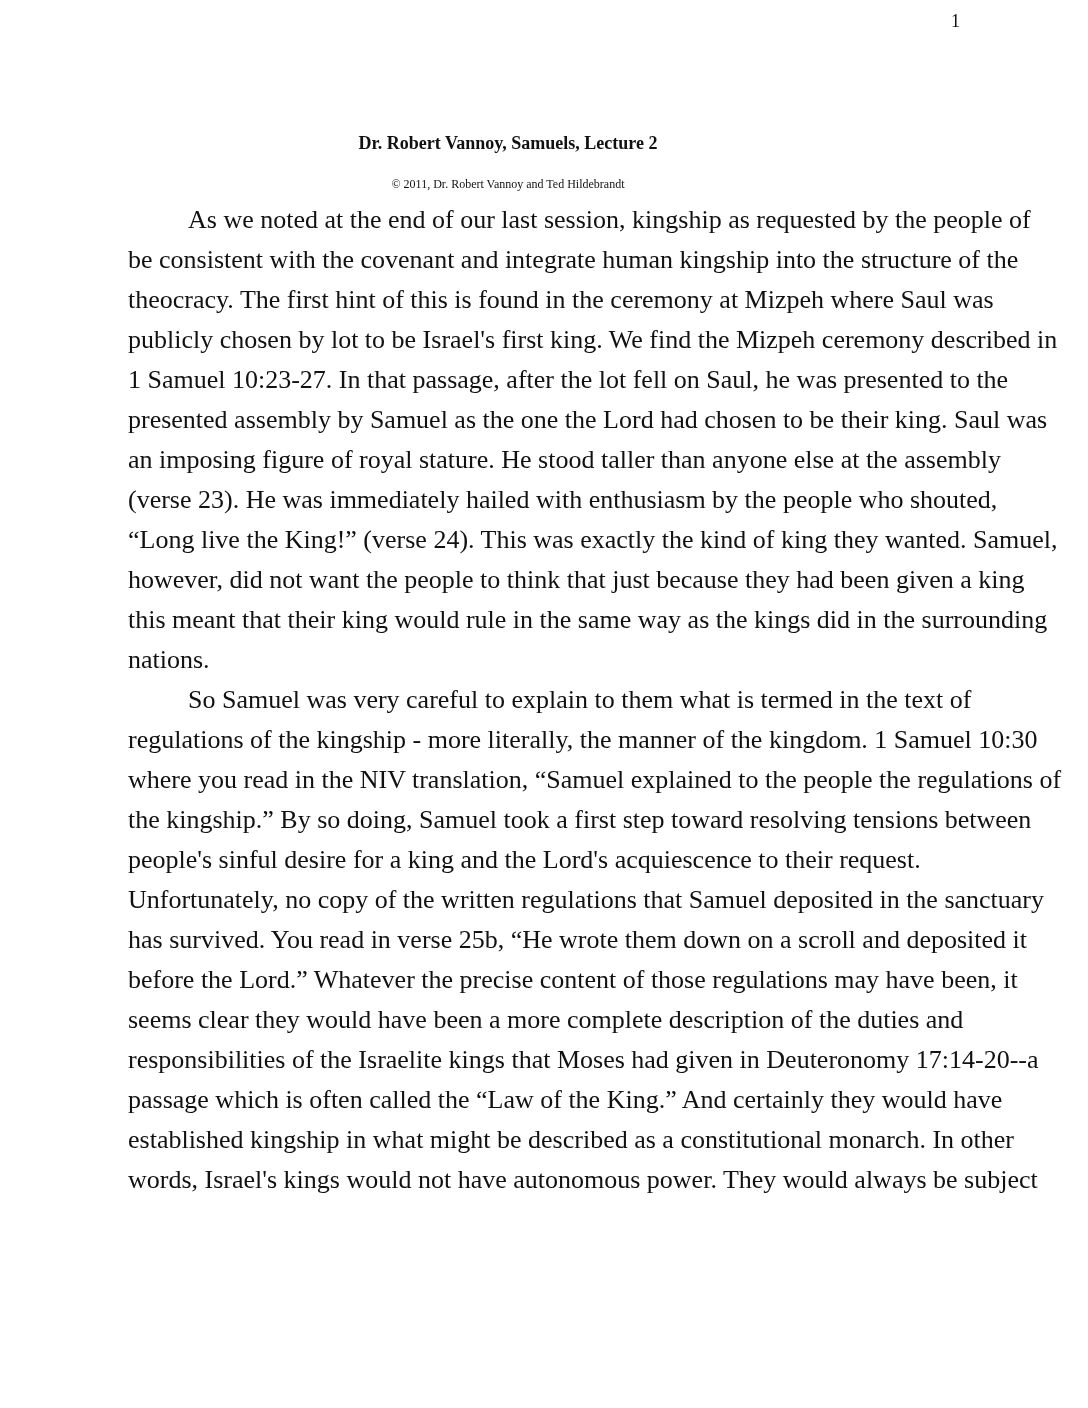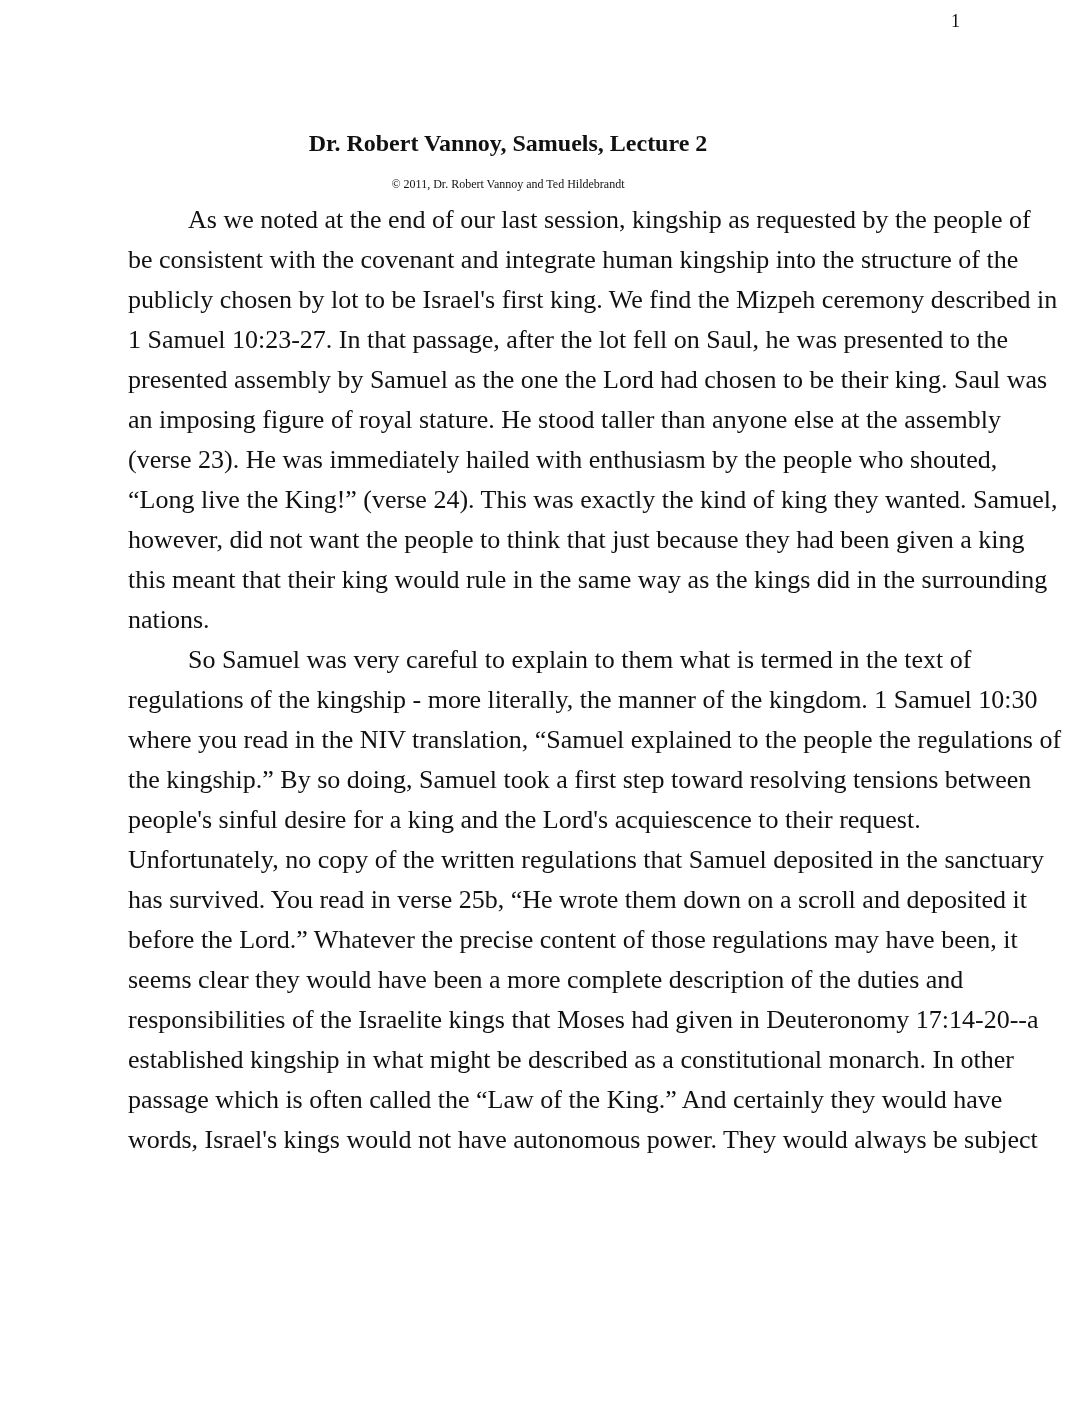--- a/index.html
+++ b/index.html
@@ -22,21 +22,21 @@
       font-size: 18px;
       line-height: 26px;
     }
     .title {
       position: absolute;
       top: 128px;
       left: 0;
       width: 1016px;
       text-align: center;
       font-weight: bold;
-      font-size: 24px;
+      font-size: 18px;
       line-height: 30px;
       padding-left: 0;
     }
     .title span { display: inline-block; margin-left: 0; }
     .copyright {
       position: absolute;
       top: 173px;
       left: 0;
       width: 1016px;
       text-align: center;
@@ -67,20 +67,21 @@
   <div class="title">
     <span>Dr. Robert Vannoy, Samuels, Lecture 2</span>
   </div>
 
   <div class="copyright">© 2011, Dr. Robert Vannoy and Ted Hildebrandt</div>
 
   <div class="body-text">
     <div>
       <span class="line indent">As we noted at the end of our last session, kingship as requested by the people of</span>
       <span class="line">be consistent with the covenant and integrate human kingship into the structure of the</span>
+      <span class="line">theocracy. The first hint of this is found in the ceremony at Mizpeh where Saul was</span>
       <span class="line">publicly chosen by lot to be Israel's first king. We find the Mizpeh ceremony described in</span>
       <span class="line">1 Samuel 10:23-27. In that passage, after the lot fell on Saul, he was presented to the</span>
       <span class="line">presented assembly by Samuel as the one the Lord had chosen to be their king. Saul was</span>
       <span class="line">an imposing figure of royal stature. He stood taller than anyone else at the assembly</span>
       <span class="line">(verse 23). He was immediately hailed with enthusiasm by the people who shouted,</span>
       <span class="line">“Long live the King!” (verse 24). This was exactly the kind of king they wanted. Samuel,</span>
       <span class="line">however, did not want the people to think that just because they had been given a king</span>
       <span class="line">this meant that their king would rule in the same way as the kings did in the surrounding</span>
       <span class="line">nations.</span>
     </div>
@@ -88,18 +89,18 @@
       <span class="line indent">So Samuel was very careful to explain to them what is termed in the text of</span>
       <span class="line">regulations of the kingship - more literally, the manner of the kingdom. 1 Samuel 10:30</span>
       <span class="line">where you read in the NIV translation, “Samuel explained to the people the regulations of</span>
       <span class="line">the kingship.” By so doing, Samuel took a first step toward resolving tensions between</span>
       <span class="line">people's sinful desire for a king and the Lord's acquiescence to their request.</span>
       <span class="line">Unfortunately, no copy of the written regulations that Samuel deposited in the sanctuary</span>
       <span class="line">has survived. You read in verse 25b, “He wrote them down on a scroll and deposited it</span>
       <span class="line">before the Lord.” Whatever the precise content of those regulations may have been, it</span>
       <span class="line">seems clear they would have been a more complete description of the duties and</span>
       <span class="line">responsibilities of the Israelite kings that Moses had given in Deuteronomy 17:14-20--a</span>
+      <span class="line">passage which is often called the “Law of the King.” And certainly they would have</span>
       <span class="line">established kingship in what might be described as a constitutional monarch.  In other</span>
-      <span class="line">passage which is often called the “Law of the King.” And certainly they would have</span>
       <span class="line">words, Israel's kings would not have autonomous power. They would always be subject</span>
     </div>
   </div>
 </div>
 
 </body></html>

